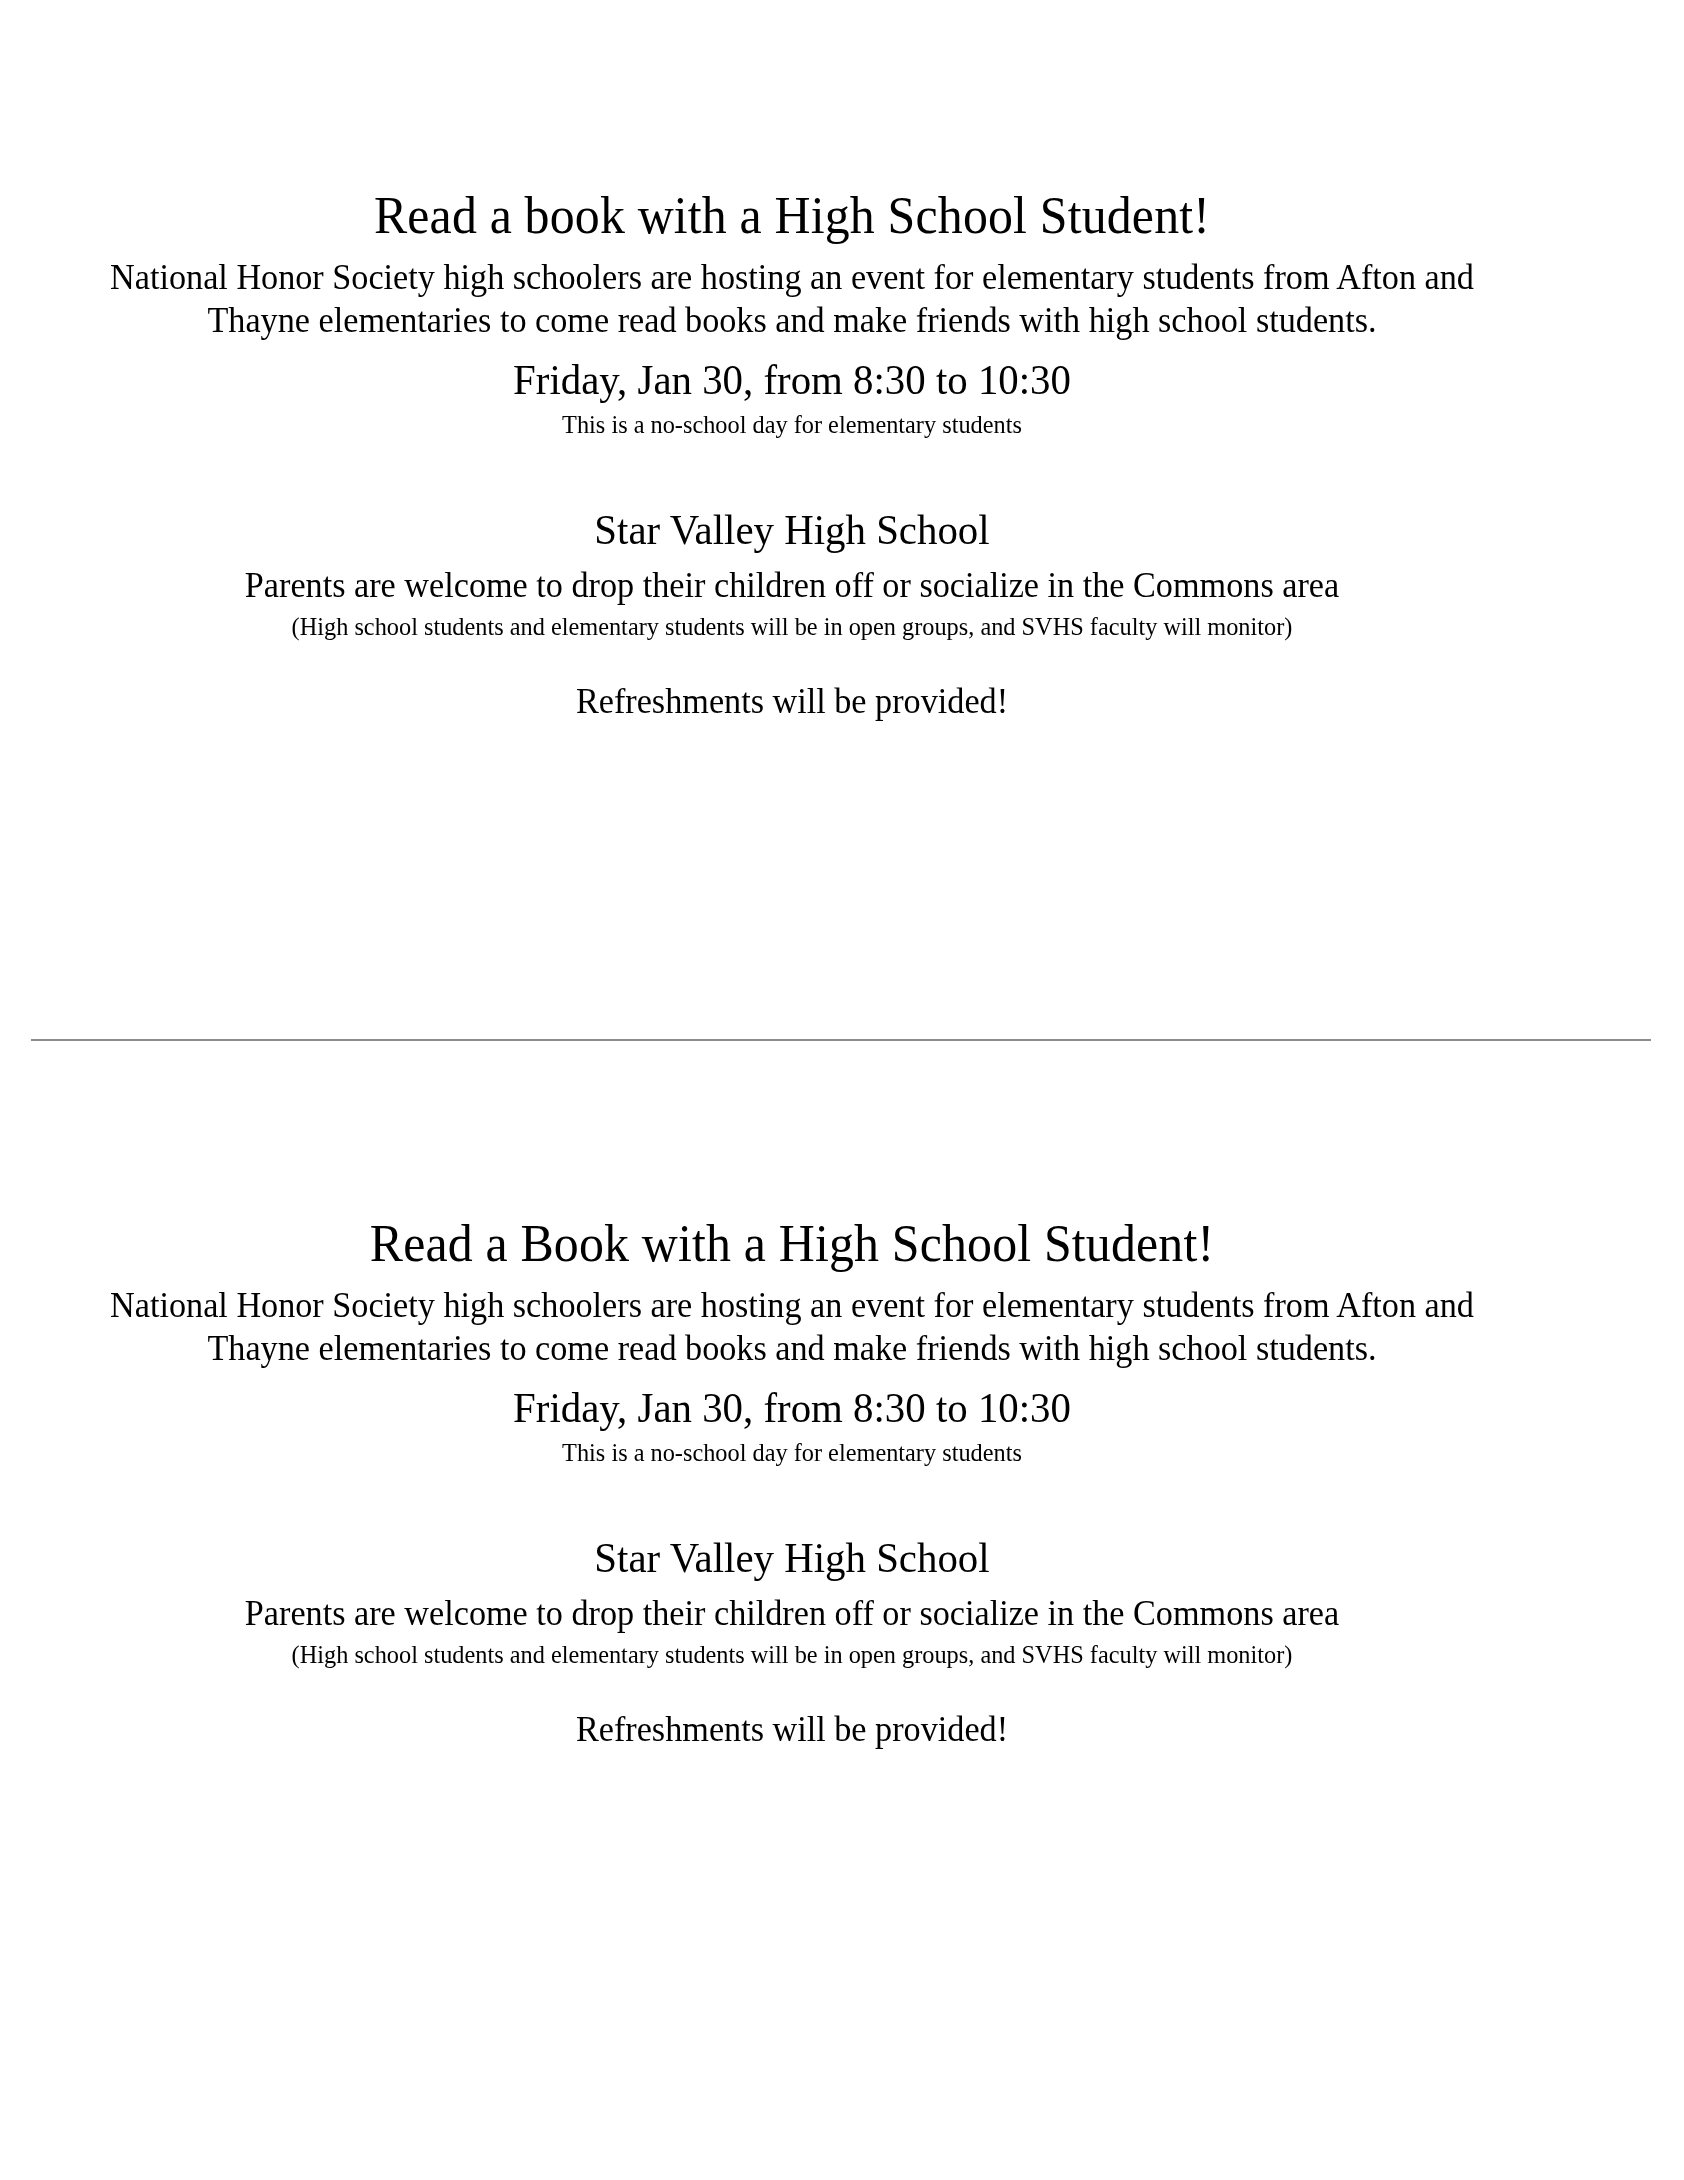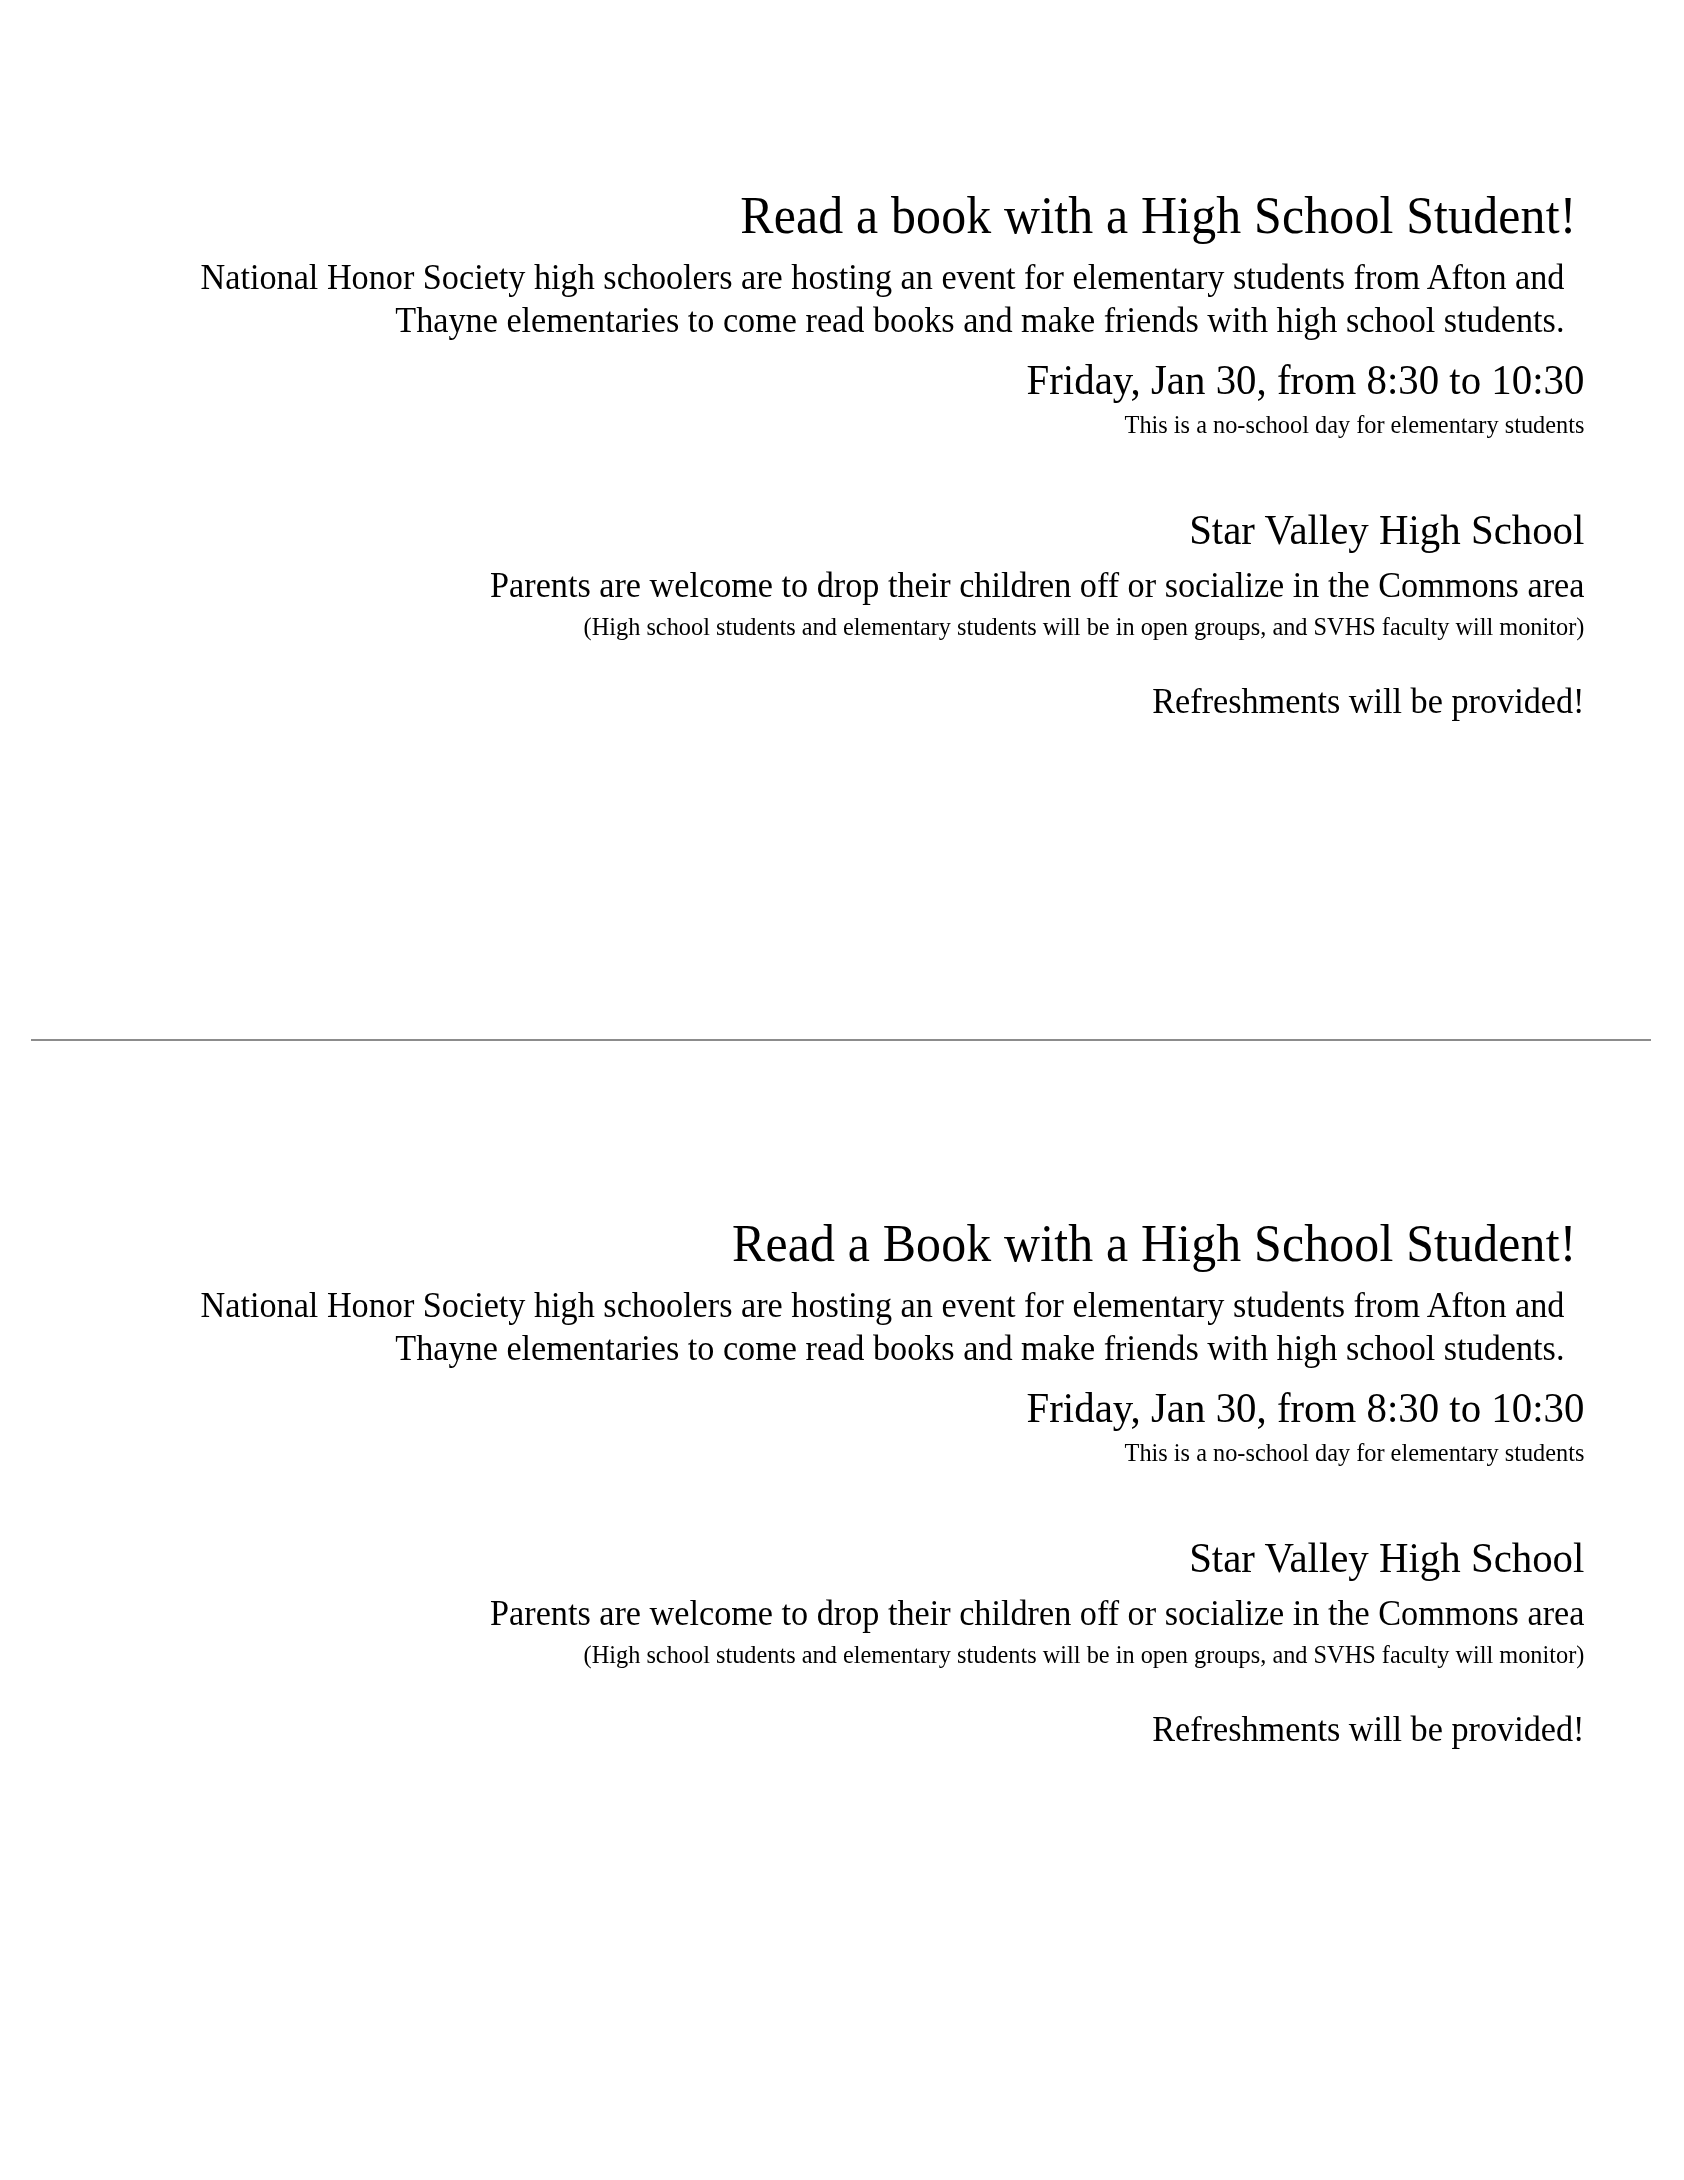--- a/index.html
+++ b/index.html
@@ -22,22 +22,21 @@
     box-sizing: border-box;
     background: #ffffff;
     overflow: hidden;
   }
 
   
   .flyer {
     position: absolute;
     left: 0;
     width: 1424px;
-    text-align: right;
-    padding-left: 40px;
+    text-align: center;
   }
   .flyer-inner {
     margin: 0 auto;
     width: 1584px;
   }
 
   .headline {
     font-size: 53px;
     line-height: 1.12;
     font-weight: 400;

